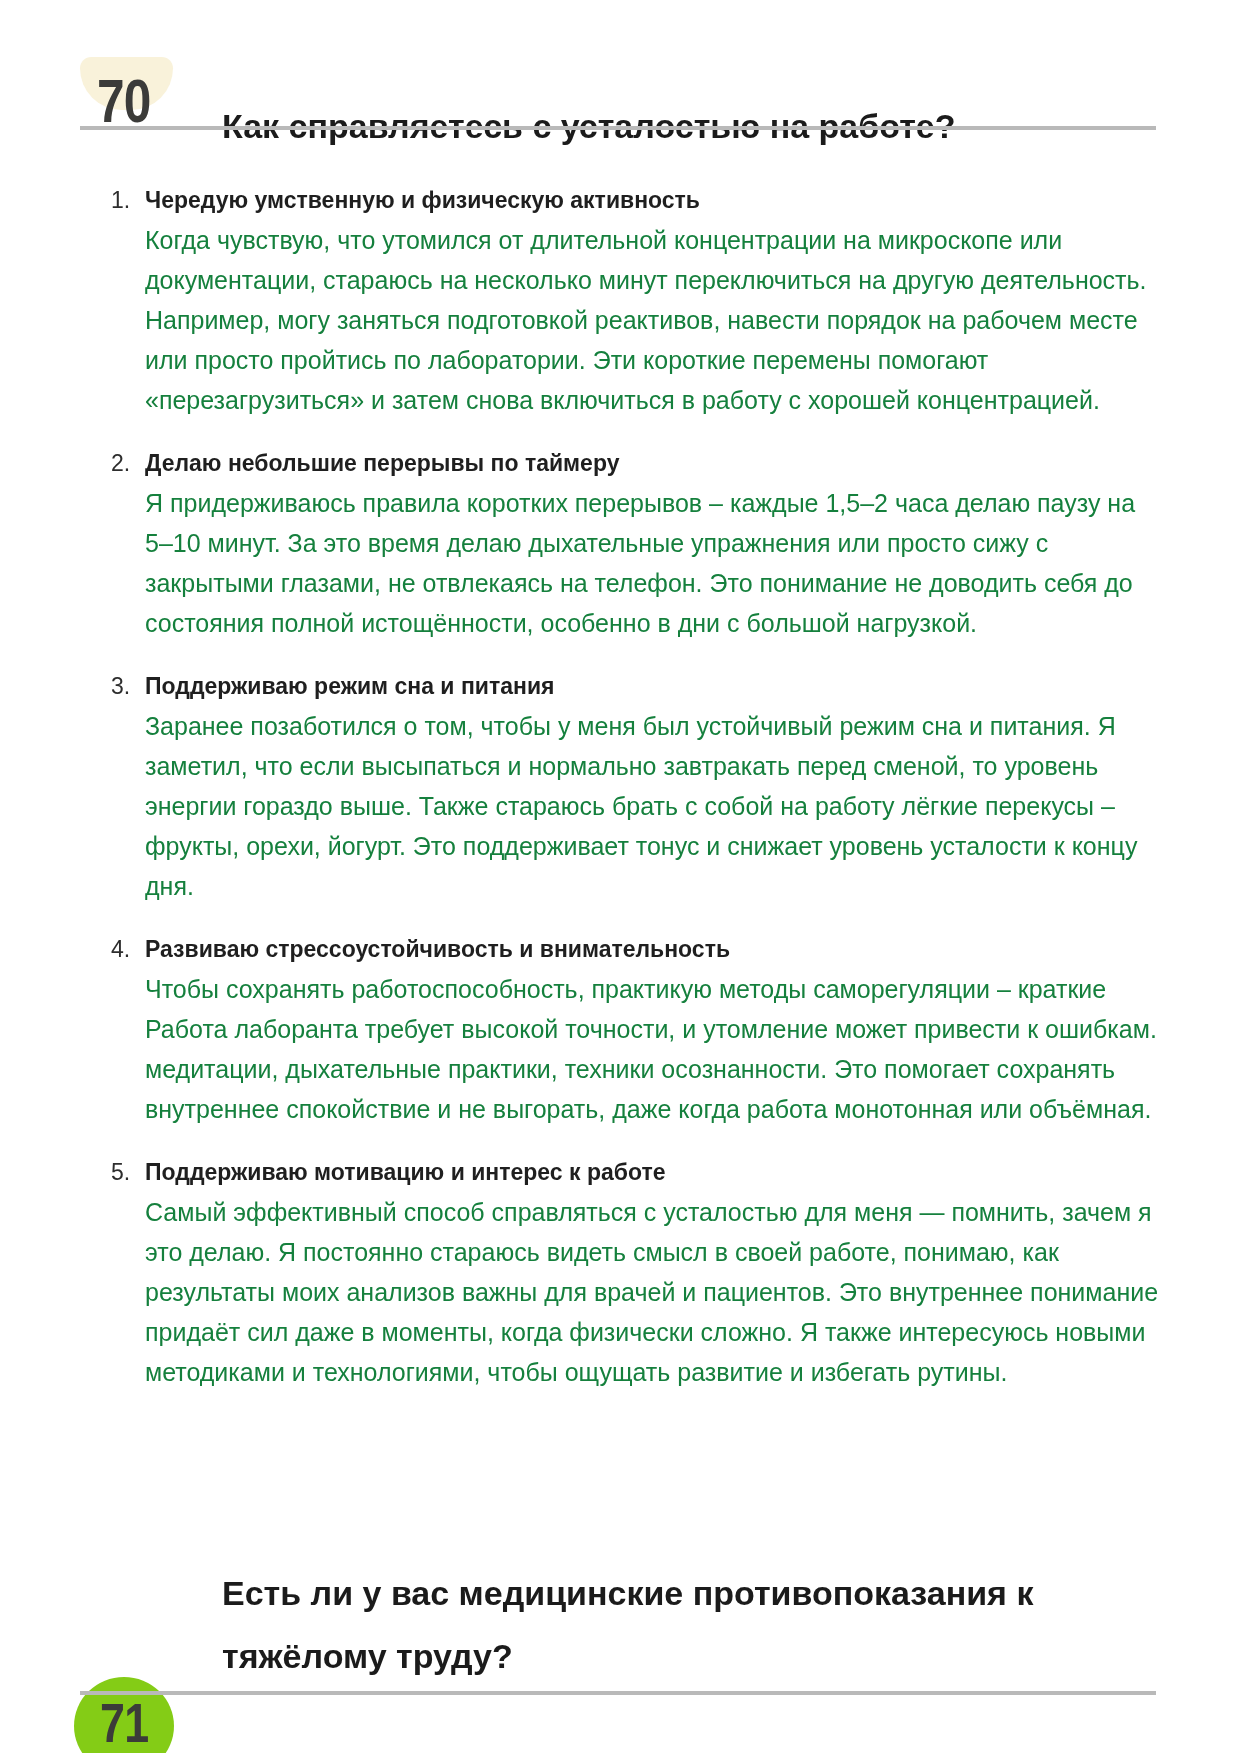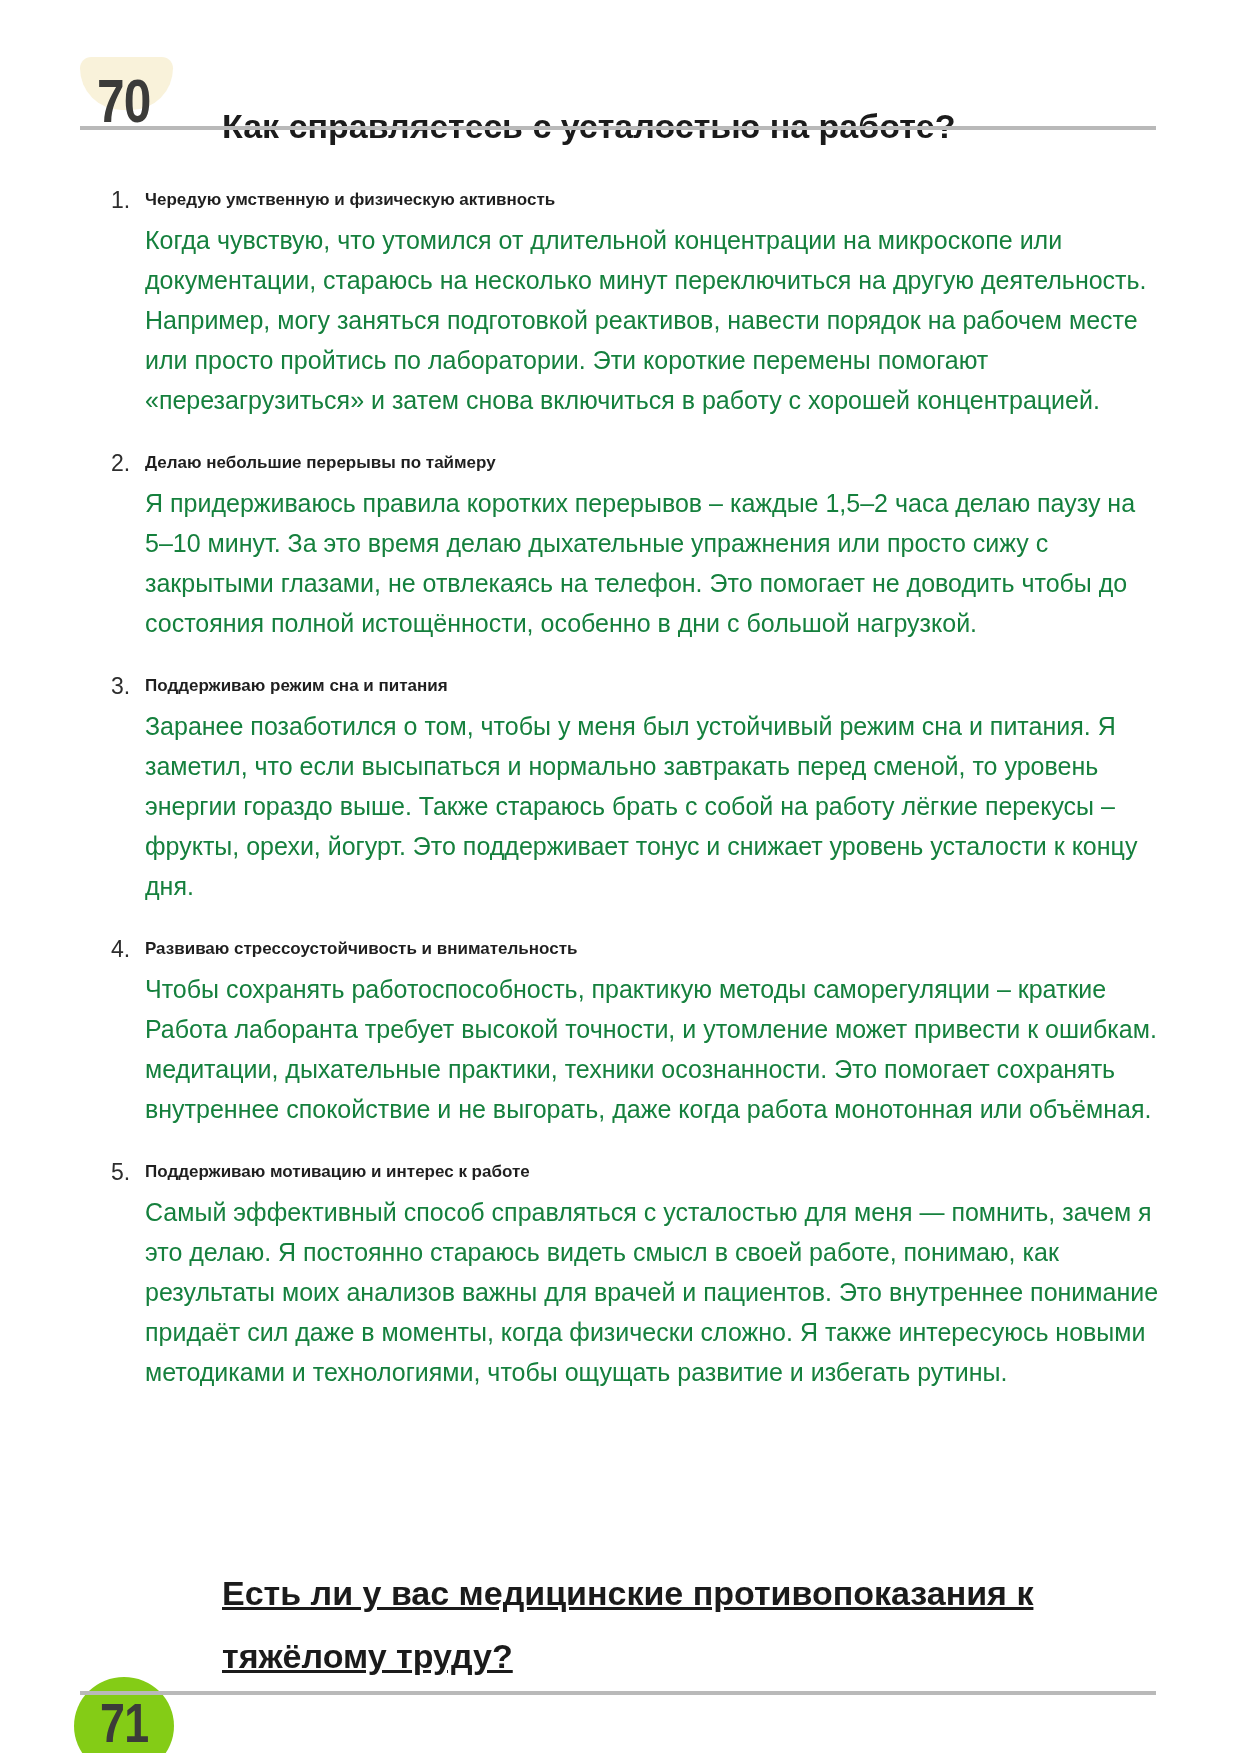--- a/index.html
+++ b/index.html
@@ -37,42 +37,42 @@
   }
 
   
   .q-title-70 {
     left: 222px; top: 66px; width: 940px;
     font-size: 34px; font-weight: 700; color: #1b1b1b;
     line-height: 40px; white-space: nowrap; margin-top: 40px;
   }
   .q-title-71 {
     left: 222px; top: 1562px; width: 980px;
-    font-size: 34px; font-weight: 700; color: #1b1b1b; text-decoration: underline;
+    font-size: 34px; font-weight: 700; color: #1b1b1b;
   }
   .q-title-71 .t-line { line-height: 63px; white-space: nowrap; }
 
   .divider {
     left: 80px; width: 1076px; height: 4px;
     background: #b9b9b9;
   }
   .divider-top { top: 126px; }
   .divider-bottom { top: 1691px; }
 
   
   .answers {
     left: 145px; top: 180px; width: 980px;
   }
   .answer-item { position: relative; margin-bottom: 23px; }
   .item-num {
     position: absolute; left: -34px; top: 0;
     font-size: 23px; line-height: 40px; color: #2d2d2d;
   }
   .item-title {
-    font-size: 17px; font-weight: 700; line-height: 40px;
+    font-size: 23px; font-weight: 700; line-height: 40px;
     color: #1f1f1f; white-space: nowrap;
   }
   .item-line {
     font-size: 25px; line-height: 40px;
     color: #15803d; white-space: nowrap;
   }
 </style>
 </head>
 <body>
 
@@ -89,21 +89,21 @@
       <div class="item-line">документации, стараюсь на несколько минут переключиться на другую деятельность.</div>
       <div class="item-line">Например, могу заняться подготовкой реактивов, навести порядок на рабочем месте</div>
       <div class="item-line">или просто пройтись по лаборатории. Эти короткие перемены помогают</div>
       <div class="item-line">«перезагрузиться» и затем снова включиться в работу с хорошей концентрацией.</div>
     </div>
     <div class="answer-item">
       <span class="item-num">2.</span>
       <div class="item-title">Делаю небольшие перерывы по таймеру</div>
       <div class="item-line">Я придерживаюсь правила коротких перерывов – каждые 1,5–2 часа делаю паузу на</div>
       <div class="item-line">5–10 минут. За это время делаю дыхательные упражнения или просто сижу с</div>
-      <div class="item-line">закрытыми глазами, не отвлекаясь на телефон. Это помогает не доводить чтобы до</div>
+      <div class="item-line">закрытыми глазами, не отвлекаясь на телефон. Это понимание не доводить себя до</div>
       <div class="item-line">состояния полной истощённости, особенно в дни с большой нагрузкой.</div>
     </div>
     <div class="answer-item">
       <span class="item-num">3.</span>
       <div class="item-title">Поддерживаю режим сна и питания</div>
       <div class="item-line">Заранее позаботился о том, чтобы у меня был устойчивый режим сна и питания. Я</div>
       <div class="item-line">заметил, что если высыпаться и нормально завтракать перед сменой, то уровень</div>
       <div class="item-line">энергии гораздо выше. Также стараюсь брать с собой на работу лёгкие перекусы –</div>
       <div class="item-line">фрукты, орехи, йогурт. Это поддерживает тонус и снижает уровень усталости к концу</div>
       <div class="item-line">дня.</div>

